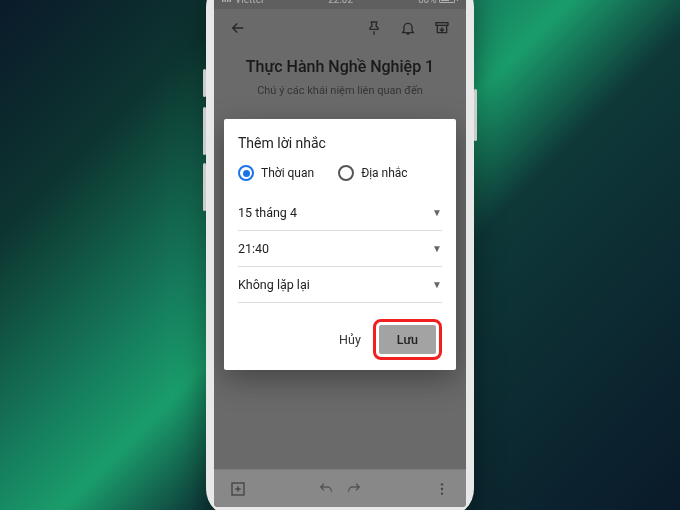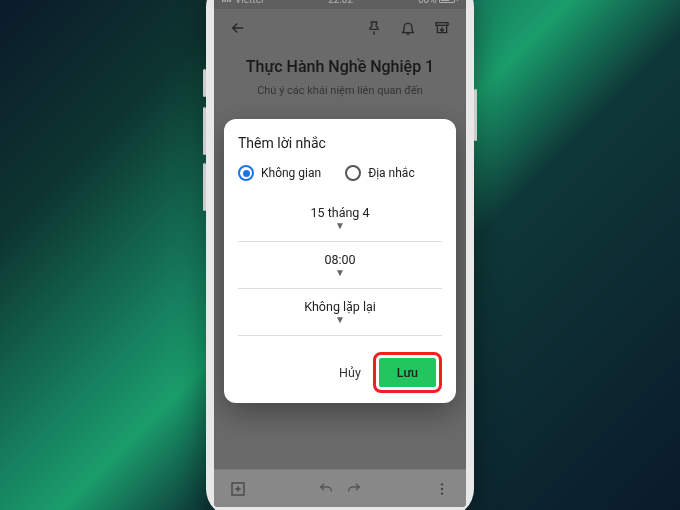--- a/index.html
+++ b/index.html
@@ -17,33 +17,33 @@
   .battery-body { width:16px; height:8px; border:1px solid #e0e0e0; border-radius:1px; position:relative; }
   .battery-fill { position:absolute; left:1px; top:1px; bottom:1px; width:60%; background:#e0e0e0; }
   .battery-tip { width:1.5px; height:4px; background:#e0e0e0; }
   .app-bar { height:38px; background:#888; display:flex; align-items:center; padding:0 10px; gap:6px; }
   .app-bar .spacer { flex:1; }
   .icon-btn { width:28px; height:28px; display:flex; align-items:center; justify-content:center; color:#333; }
   .note-body { padding:10px 0; color:#222; }
   .note-title { font-size:16px; font-weight:500; margin-bottom:8px; text-align:center; }
   .note-content { font-size:11px; color:#444; text-align:center; }
   .overlay { position:absolute; inset:0; background:rgba(0,0,0,.22); display:flex; align-items:flex-start; justify-content:center; padding-top:130px; }
-  .dialog { width:232px; background:#fff; border-radius:12px; box-shadow:0 10px 30px rgba(0,0,0,.35); padding:16px 14px 10px; }
+  .dialog { width:232px; background:#fff; border-radius:2px; box-shadow:0 10px 30px rgba(0,0,0,.35); padding:16px 14px 10px; }
   .dialog-title { font-size:14px; color:#222; margin-bottom:14px; }
   .radio-row { display:flex; gap:24px; margin-bottom:14px; }
   .radio-opt { display:flex; align-items:center; gap:7px; font-size:12px; color:#222; }
   .radio { width:16px; height:16px; border-radius:50%; border:2px solid #555; position:relative; }
   .radio.selected { border-color:#1a73e8; }
   .radio.selected::after { content:""; position:absolute; inset:2.5px; background:#1a73e8; border-radius:50%; }
-  .select-row { display:flex; align-items:center; justify-content:space-between; padding:10px 0; border-bottom:1px solid #ddd; font-size:12.5px; color:#222;flex-direction:column; }
+  .select-row { display:flex; align-items:center; justify-content:space-between; padding:10px 0; border-bottom:1px solid #ddd; font-size:12.5px; color:#222; }
   .select-row:last-of-type { border-bottom:1px solid #ddd; }
   .chev { color:#666; font-size:10px; }
   .dialog-actions { display:flex; justify-content:flex-end; margin-top:16px; align-items:center; }
   .btn-text { padding:8px 12px; font-size:12.5px; color:#333; background:none; border:none; }
-  .btn-save { padding:7px 18px; font-size:12.5px; background:#22c55e; color:#222; border:none; border-radius:2px; font-weight:500; }
+  .btn-save { padding:7px 18px; font-size:12.5px; background:#a3a3a3; color:#222; border:none; border-radius:2px; font-weight:500; }
   .highlight-ring { border:3px solid #f02020; border-radius:8px; padding:3px; display:inline-flex; }
   .bottom-bar { position:absolute; bottom:0; left:0; right:0; height:38px; background:#888; display:flex; align-items:center; padding:0 10px; border-top:1px solid rgba(0,0,0,.08); }
   .bottom-bar .spacer { flex:1; }
   svg { display:block; }
 </style>
 </head>
 <body>
 
 <div class="phone-frame">
   <div class="side-btn sb1"></div>
@@ -104,34 +104,34 @@
       <div class="note-content">Chú ý các khái niệm liên quan đến</div>
     </div>
 
     <div class="overlay">
       <div class="dialog">
         <div class="dialog-title">Thêm lời nhắc</div>
 
         <div class="radio-row">
           <label class="radio-opt">
             <span class="radio selected"></span>
-            <span>Không gian</span>
+            <span>Thời quan</span>
           </label>
           <label class="radio-opt">
             <span class="radio"></span>
             <span>Địa nhắc</span>
           </label>
         </div>
 
         <div class="select-row">
           <span>15 tháng 4</span>
           <span class="chev">▼</span>
         </div>
         <div class="select-row">
-          <span>08:00</span>
+          <span>21:40</span>
           <span class="chev">▼</span>
         </div>
         <div class="select-row">
           <span>Không lặp lại</span>
           <span class="chev">▼</span>
         </div>
 
         <div class="dialog-actions">
           <button class="btn-text">Hủy</button>
           <span class="highlight-ring">

